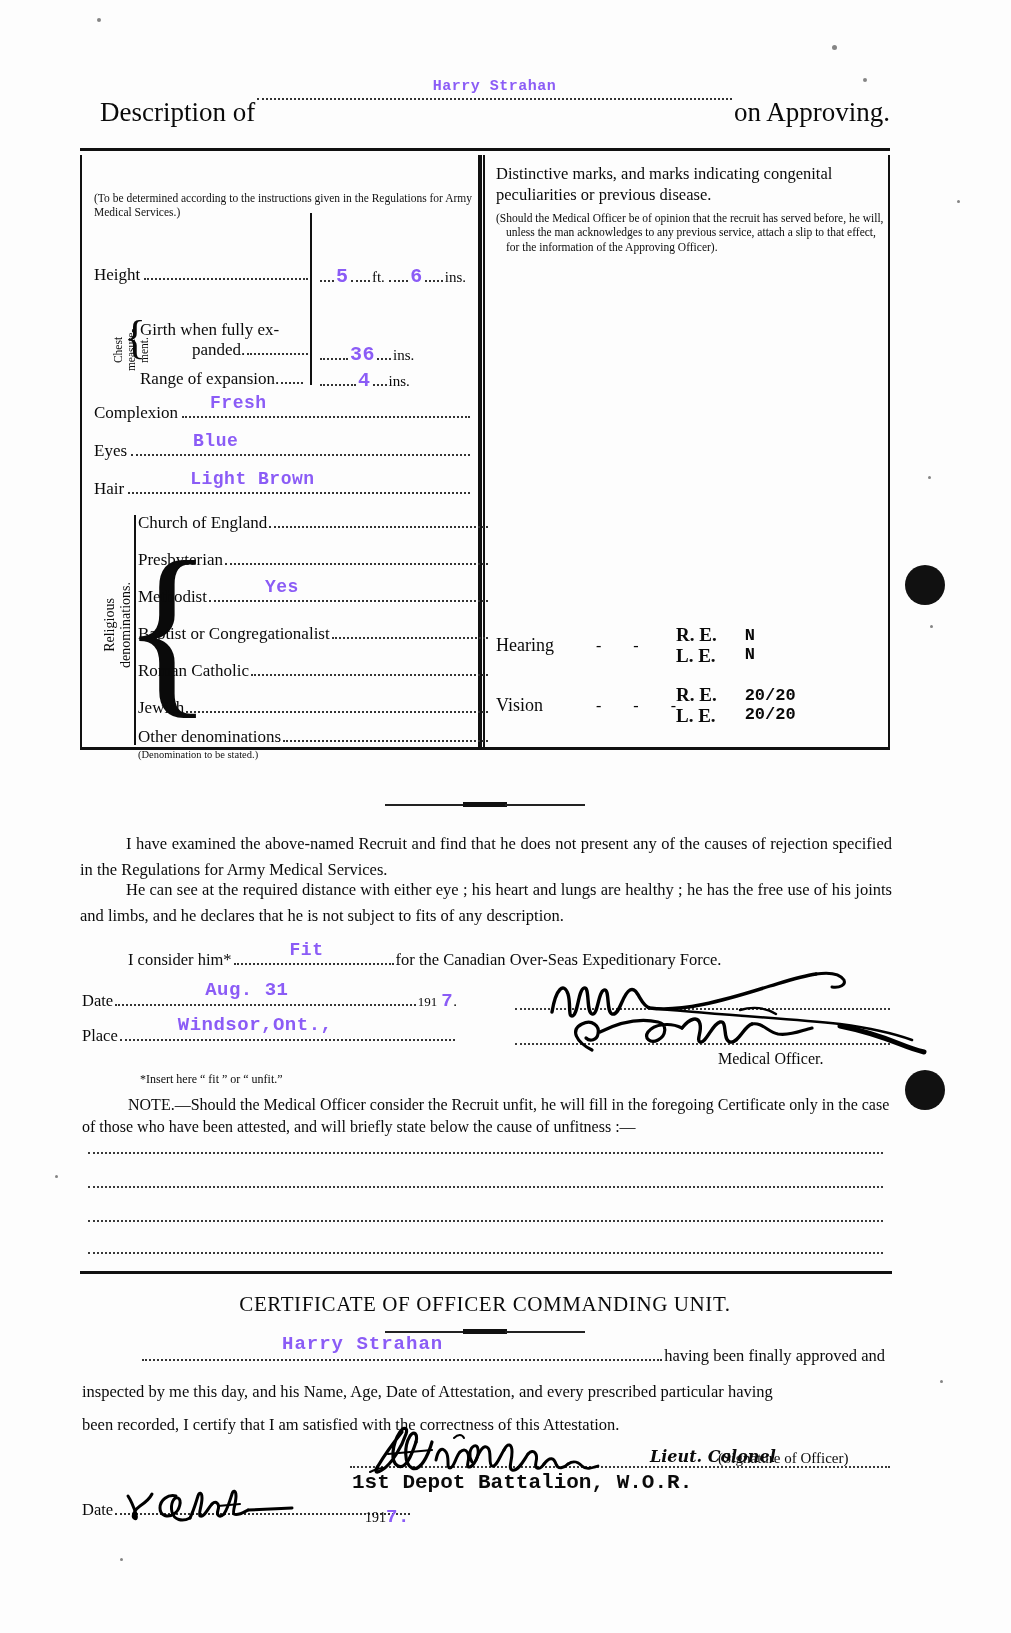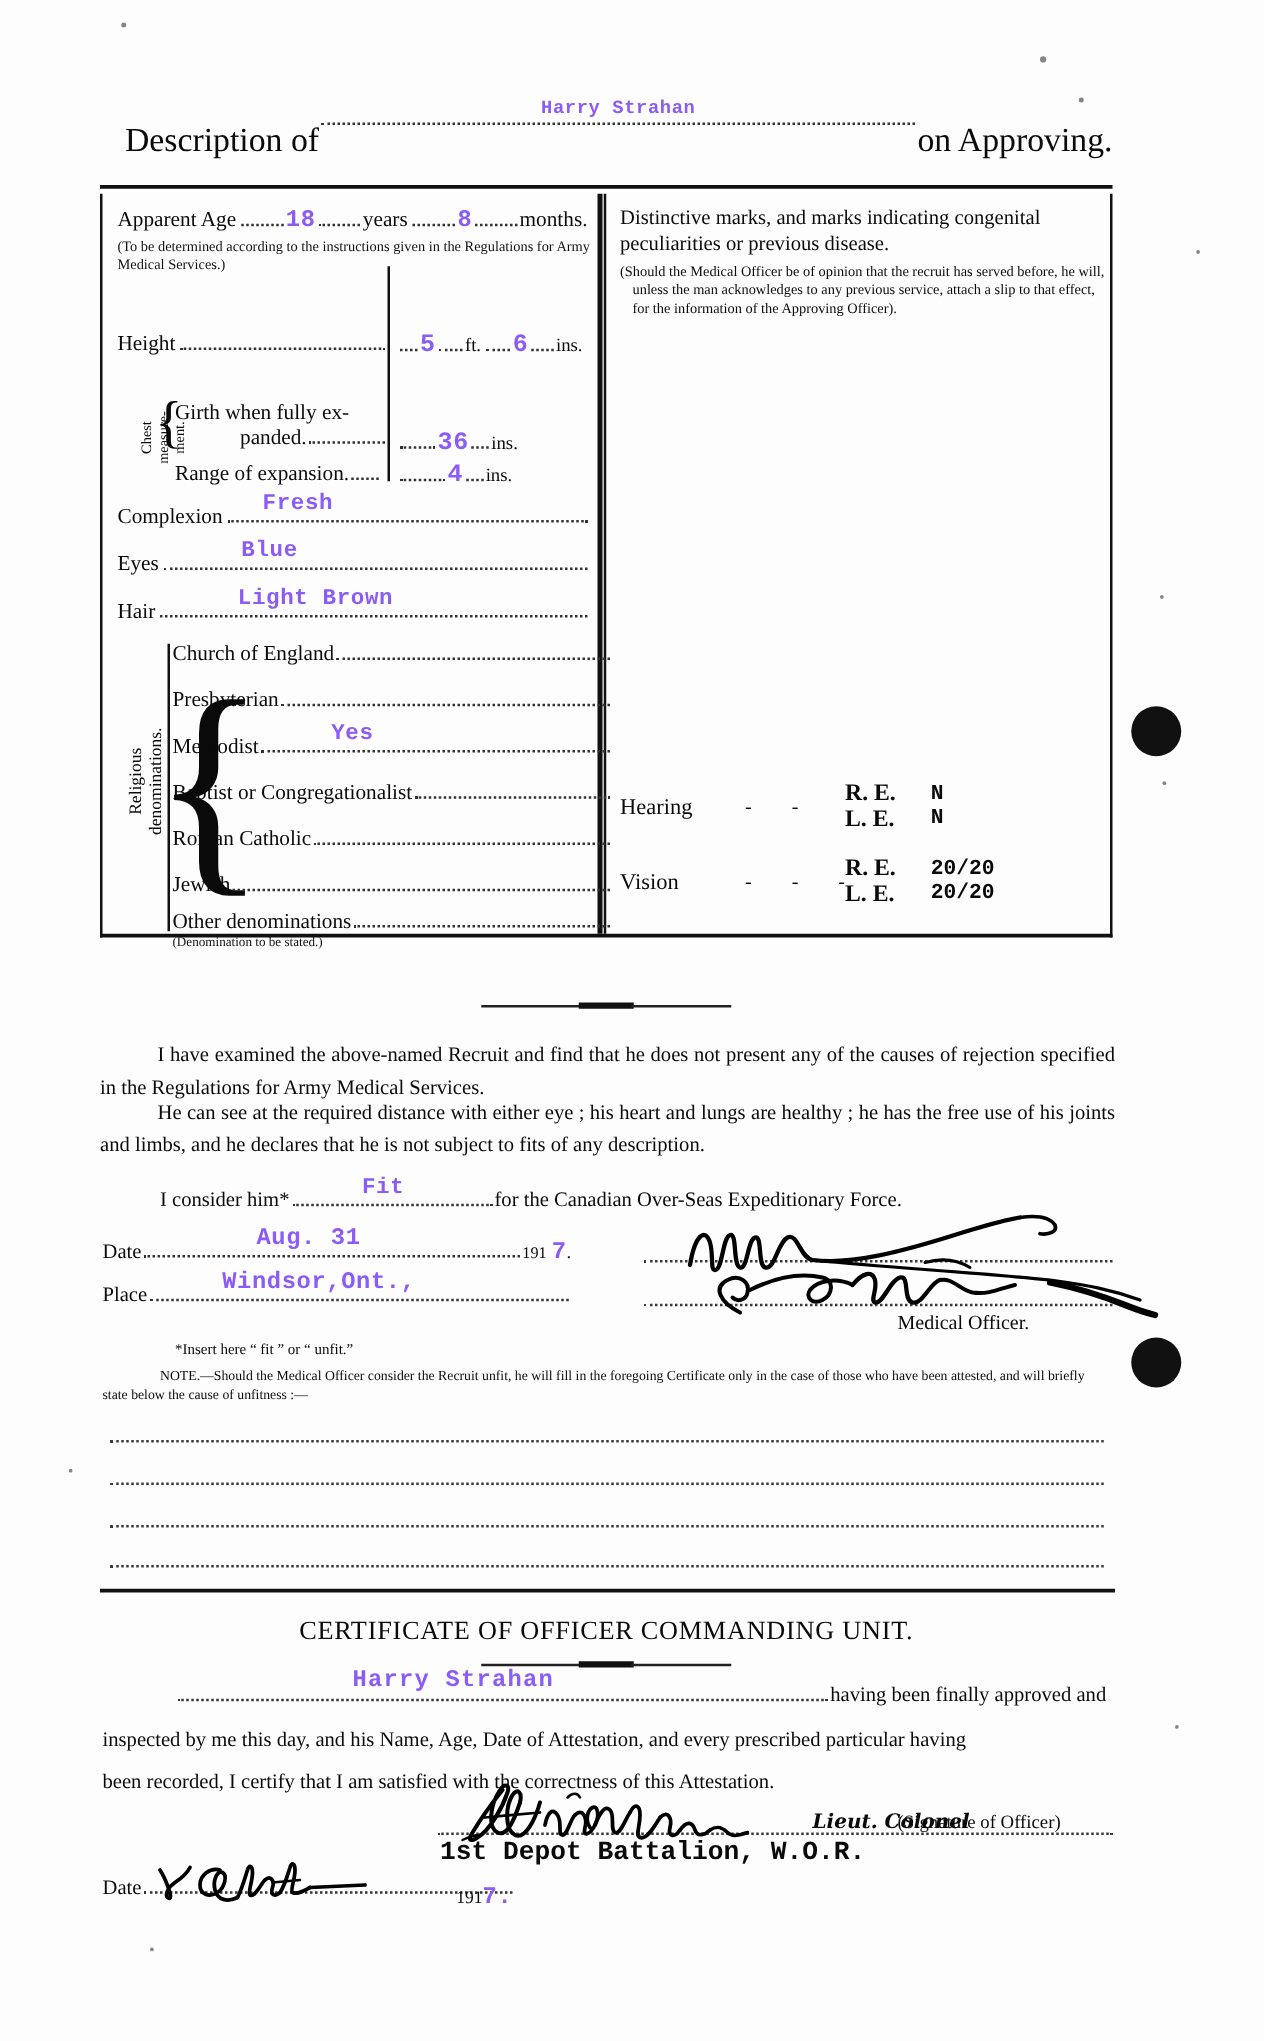--- a/index.html
+++ b/index.html
@@ -268,21 +268,21 @@
   .rule2 {
     position: absolute;
     left: 80px;
     width: 812px;
     height: 3px;
     background: #111;
   }
 
   .tiny {
     position: absolute;
-    font-size: 11px;
+    font-size: 16px;
     line-height: 1.3;
   }
   .sig-svg { position: absolute; }
 
   .stamp {
     position: absolute;
     font-family: "Liberation Mono", monospace;
     font-weight: bold;
   }
 </style>
@@ -310,31 +310,20 @@
     </span>
     <span class="lbl">on Approving.</span>
   </div>
   <div id="rule-top"></div>
 
   <div id="table">
     <div id="col-split"></div>
 
     <div class="lcol">
 
-      <div class="frow" style="left:12px; top:10px; width:378px;">
-        <span class="k">Apparent Age</span>
-        <span class="dotfill" style="max-width:62px;"></span>
-        <span class="typed" style="font-size:19px;">18</span>
-        <span class="dotfill" style="max-width:38px;"></span>
-        <span class="k">years</span>
-        <span class="dotfill" style="max-width:52px;"></span>
-        <span class="typed" style="font-size:19px;">8</span>
-        <span class="dotfill" style="max-width:52px;"></span>
-        <span class="k">months.</span>
-      </div>
 
       <div class="small-note" style="left:12px; top:36px; width:380px; text-indent:0;">(To be determined according to the instructions given in the Regulations for Army Medical Services.)</div>
 
       <div class="innerline" style="top:58px; height:172px;"></div>
 
       <div class="frow" style="left:12px; top:110px; width:216px;">
         <span class="k">Height</span>
         <span class="dotfill"></span>
       </div>
       <div class="frow" style="left:236px; top:110px; width:150px;">

